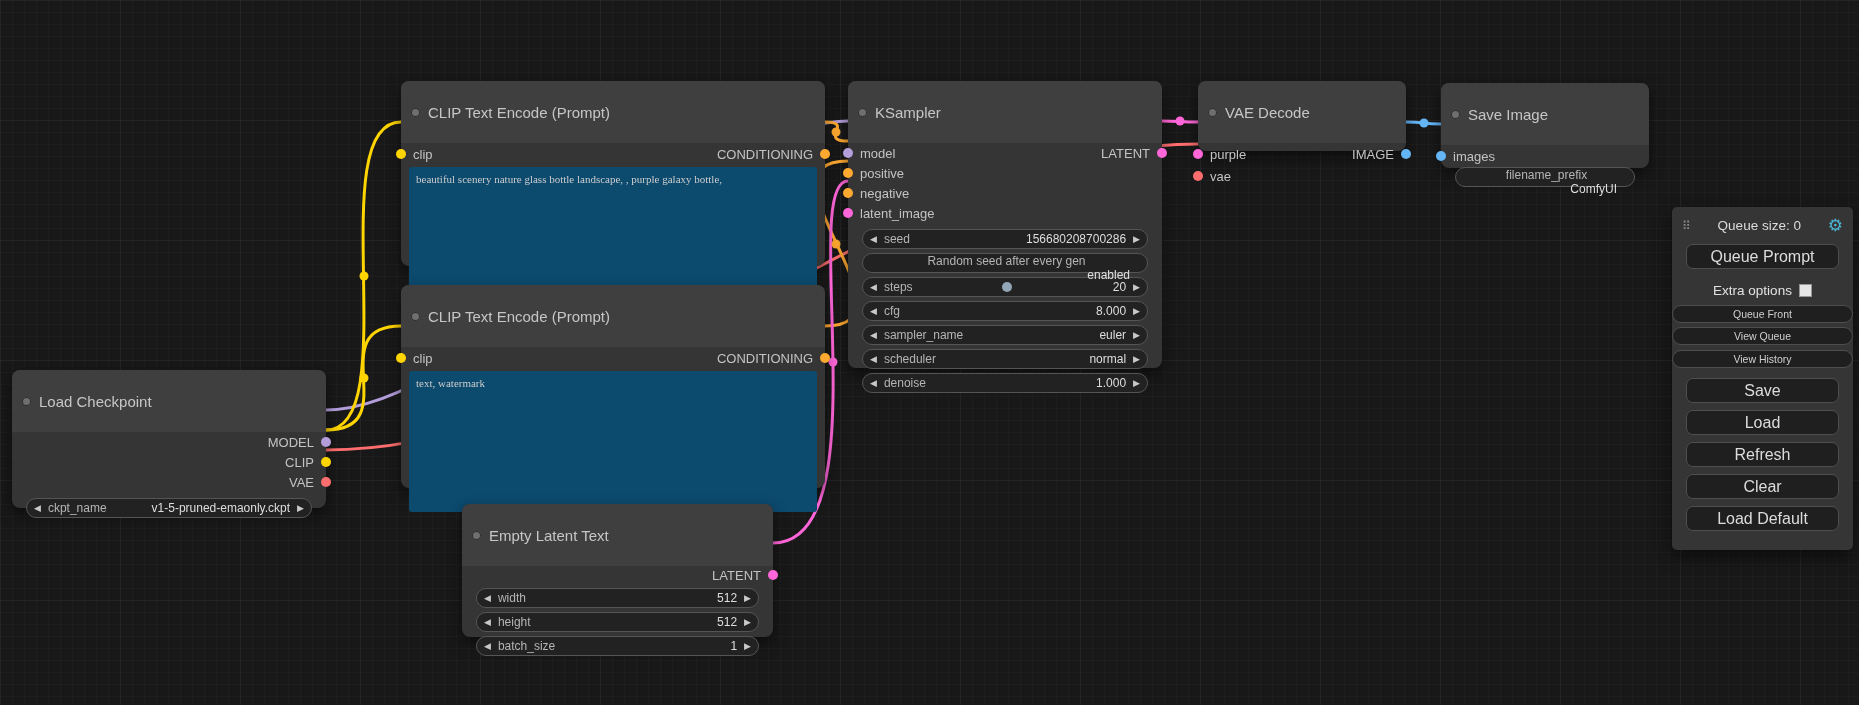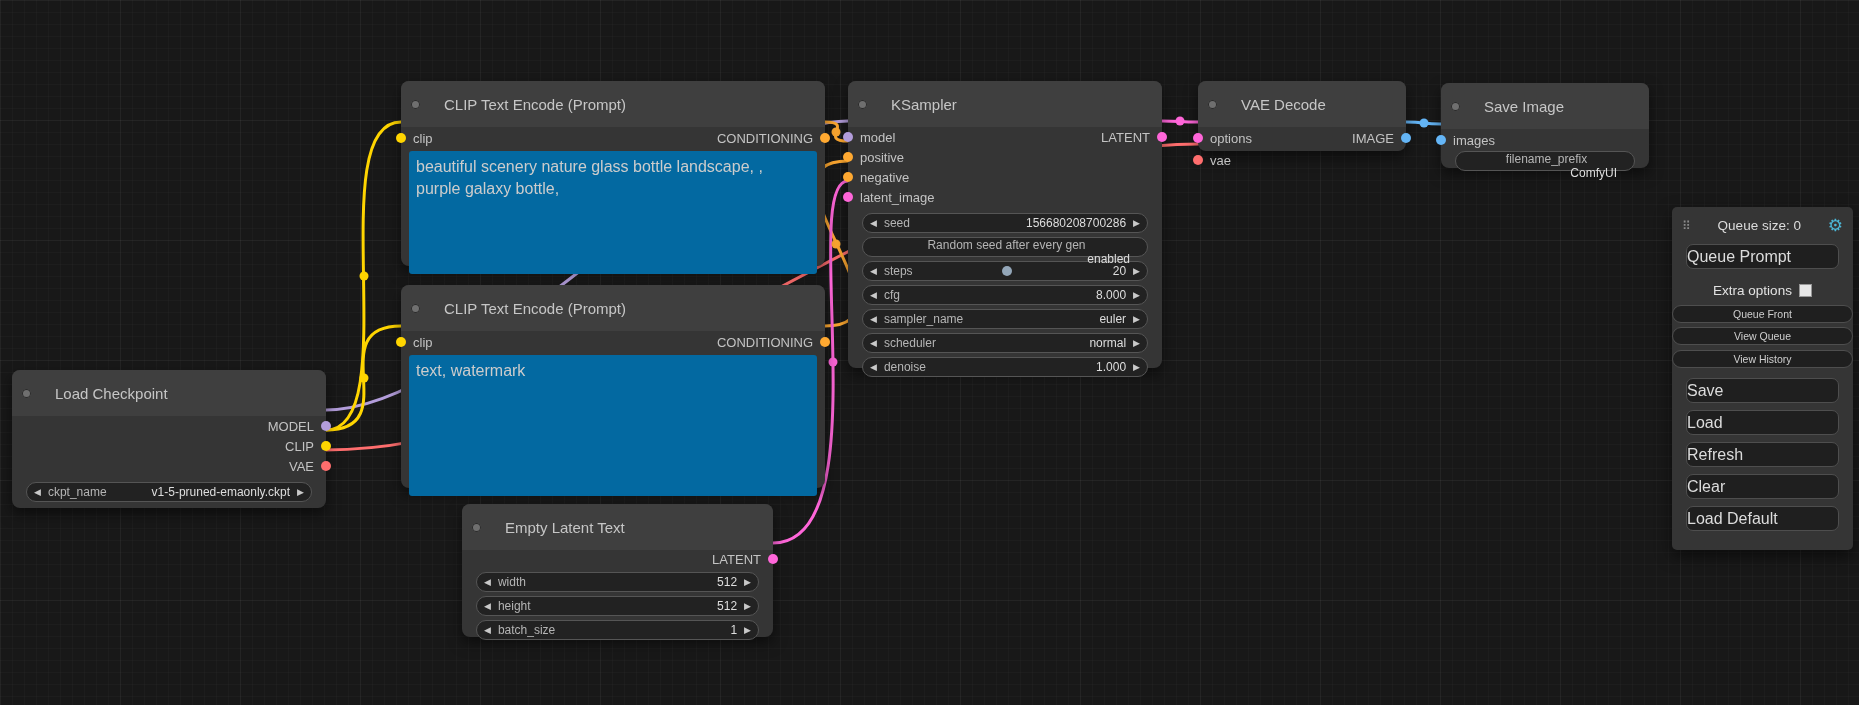--- a/index.html
+++ b/index.html
@@ -12,40 +12,40 @@
       linear-gradient(rgba(255,255,255,0.018) 1px, transparent 1px),
       linear-gradient(90deg, rgba(255,255,255,0.018) 1px, transparent 1px);
     background-size:120px 120px,120px 120px,12px 12px,12px 12px;
     font-family:"Liberation Sans",sans-serif;
   }
   #wires{position:absolute;left:0;top:0;z-index:1;}
   #wires path{fill:none;stroke-width:3;stroke-linecap:round;}
 
   .node{position:absolute;z-index:2;background:#353535;border-radius:8px;
         box-shadow:0 6px 14px rgba(0,0,0,0.5);}
-  .node-header{display:flex;align-items:center;gap:24px;height:30px;padding:8px 10px;
+  .node-header{display:flex;align-items:center;gap:8px;height:30px;padding:16px 10px;
         background:#3f3f3f;border-radius:8px 8px 0 0;}
   .collapse-dot{width:9px;height:9px;border-radius:50%;background:#6f6f6f;
         box-shadow:inset 0 0 0 1px #2b2b2b;flex:0 0 auto;}
   .node-title{font-size:15px;color:#c6c6c6;white-space:nowrap;}
 
   .slot{position:relative;height:20px;display:flex;align-items:center;
         padding:0 12px;font-size:13px;color:#c3c3c3;}
   .slot.row22{height:22px;}
   .slot.dual{justify-content:space-between;}
   .slot.out-only{justify-content:flex-end;}
   .dot{position:absolute;width:10px;height:10px;border-radius:50%;top:50%;
         transform:translateY(-50%);}
   .in-dot{left:-5px;} .out-dot{right:-5px;}
   .dot-model{background:#B39DDB;} .dot-clip{background:#FFD500;}
   .dot-vae{background:#FF6E6E;}   .dot-cond{background:#FFA931;}
   .dot-latent{background:#FF66D9;} .dot-image{background:#64B5F6;}
 
-  .prompt-text{margin:2px 8px 8px;background:#0369a1;border-radius:3px;
-        padding:5px 7px;font-family:Liberation Sans, sans-serif;font-size:16px;
+  .prompt-text{margin:2px 8px 8px;background:#0c4a6e;border-radius:3px;
+        padding:5px 7px;font-family:Liberation Serif, serif;font-size:11px;
         line-height:1.4;color:#cccccc;overflow:hidden;}
   #cte1-text{height:113px;} #cte2-text{height:131px;}
 
   .widget{height:20px;margin:0 14px 4px;background:#222;border:1px solid #555;
         border-radius:10px;display:flex;align-items:center;padding:0 7px;
         font-size:12px;box-sizing:border-box;}
   .widget .arrow{color:#c9c9c9;font-size:9px;line-height:1;}
   .wlabel{color:#b5b5b5;margin-left:7px;white-space:nowrap;}
   .widget.noarrow .wlabel{margin-left:3px;}
   .wvalue{margin-left:auto;color:#dedede;margin-right:7px;white-space:nowrap;}
@@ -69,21 +69,21 @@
   
   #menu{position:absolute;z-index:3;left:1672px;top:207px;width:181px;
         background:#353535;border-radius:5px;box-shadow:0 6px 16px rgba(0,0,0,0.55);
         padding:6px 0 12px;color:#d4d4d4;}
   .menu-head{display:flex;align-items:center;padding:2px 10px 8px;}
   .drag-handle{color:#8a8a8a;font-size:12px;cursor:grab;}
   .queue-size{flex:1;text-align:center;font-size:13.5px;color:#dcdcdc;}
   .gear{color:#4db5d4;font-size:17px;cursor:pointer;}
   .btn-lg{display:block;width:153px;margin:0 auto 7px;height:25px;background:#1f1f1f;
         border:1px solid #4e4e4e;border-radius:7px;color:#dcdcdc;font-size:16px;
-        font-family:inherit;text-align:left;padding:0;cursor:pointer;}
+        font-family:inherit;text-align:center;padding:0;cursor:pointer;}
   .btn-queue{margin-bottom:14px;}
   .btn-save{margin-top:10px;}
   .extra-row{display:flex;justify-content:center;align-items:center;gap:7px;
         font-size:13.5px;margin:0 0 7px;color:#e2e2e2;}
   .checkbox{width:11px;height:11px;background:#e6e6e6;border:1px solid #969696;
         display:inline-block;cursor:pointer;}
   .small-row{display:flex;justify-content:space-between;gap:4px;margin-bottom:5px;flex-direction:column;}
   .btn-sm{background:#1f1f1f;border:1px solid #4e4e4e;border-radius:9px;color:#cfcfcf;
         font-size:10.5px;padding:2px 9px;font-family:inherit;cursor:pointer;}
 </style>
@@ -264,21 +264,21 @@
       </div>
     </div>
   </div>
 
   <div class="node" id="node-vd">
     <div class="node-header">
       <span class="collapse-dot"></span>
       <span class="node-title">VAE Decode</span>
     </div>
     <div class="slot dual">
-      <span>options</span>
+      <span>purple</span>
       <span>IMAGE</span>
       <span class="dot in-dot dot-latent"></span>
       <span class="dot out-dot dot-image"></span>
     </div>
     <div class="slot">
       <span>vae</span>
       <span class="dot in-dot dot-vae"></span>
     </div>
   </div>
 

